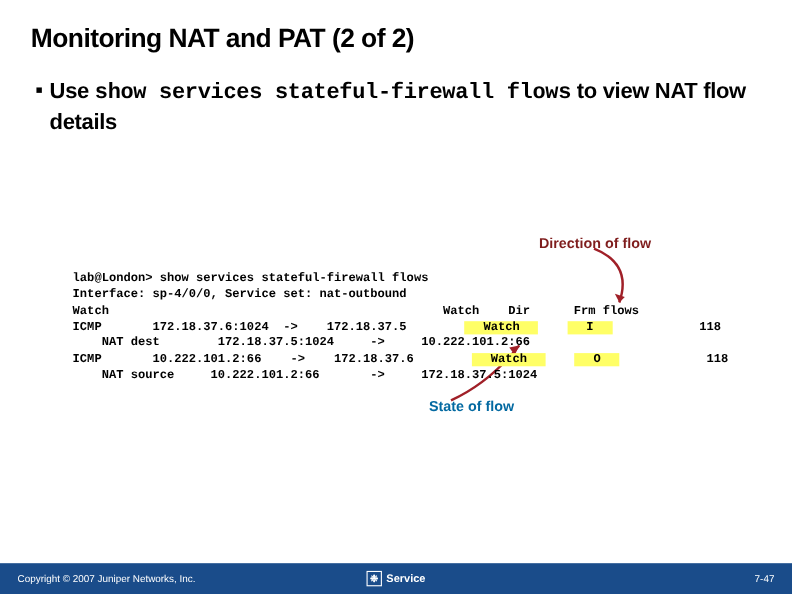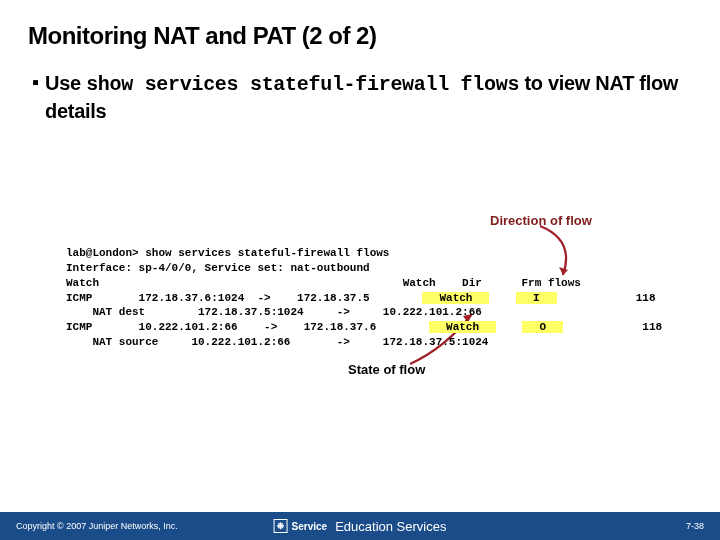--- a/index.html
+++ b/index.html
@@ -48,22 +48,22 @@
     top: 213px;
     left: 490px;
     color: #7f1d1d;
     font-size: 13px;
     font-weight: 900;
     font-family: "Arial Black", Arial, sans-serif;
   }
   .label-state {
     position: absolute;
     top: 362px;
-    left: 348px;
-    color: #000000;
+    left: 390px;
+    color: #0369a1;
     font-size: 13px;
     font-weight: 900;
     font-family: "Arial Black", Arial, sans-serif;
   }
   .term-block {
     position: absolute;
     top: 246px;
     left: 66px;
     right: 22px;
     font-family: "Courier New", monospace;
@@ -145,16 +145,15 @@
 <span>ICMP       10.222.101.2:66    -&gt;    172.18.37.6        </span><span class="hl">Watch</span><span>    </span><span class="hl">O</span><span>            118</span>
 <span>    NAT source     10.222.101.2:66       -&gt;     172.18.37.5:1024</span></div>
 
 <div class="footer">
   <span>Copyright © 2007 Juniper Networks, Inc.</span>
   <div class="footer-center">
     <span class="footer-logo">
       <span class="footer-logo-box">❉</span>
       <span>Service</span>
     </span>
-    <span>Education Services</span>
   </div>
-  <span>7-38</span>
+  <span>7-47</span>
 </div>
 
 </body></html>

